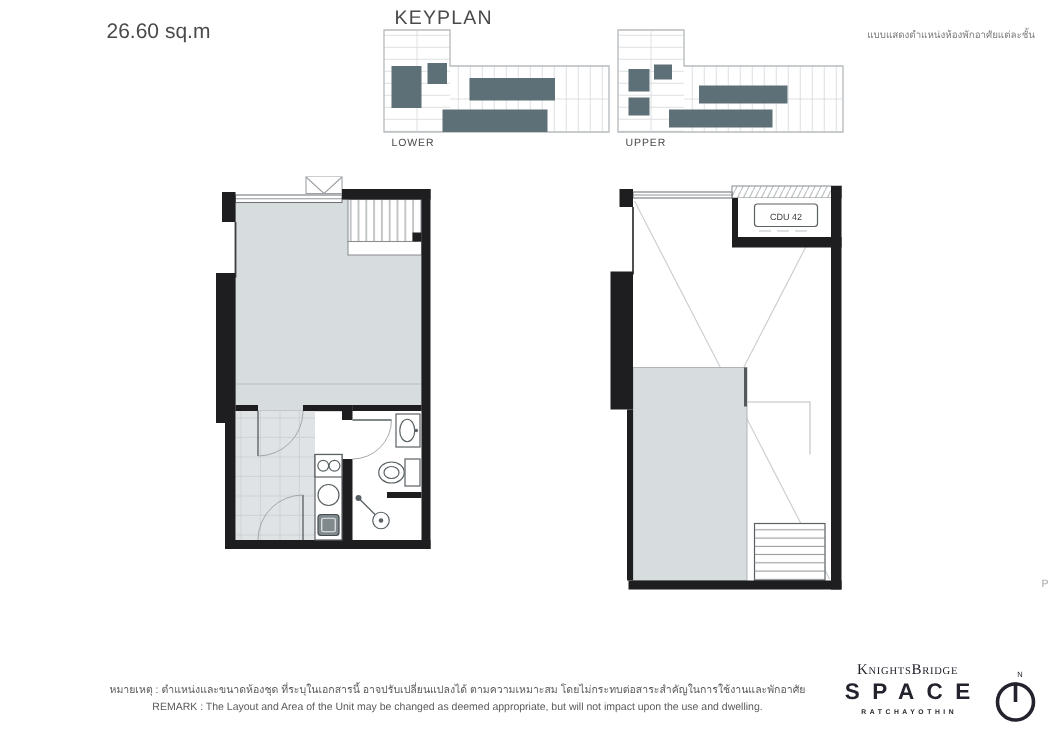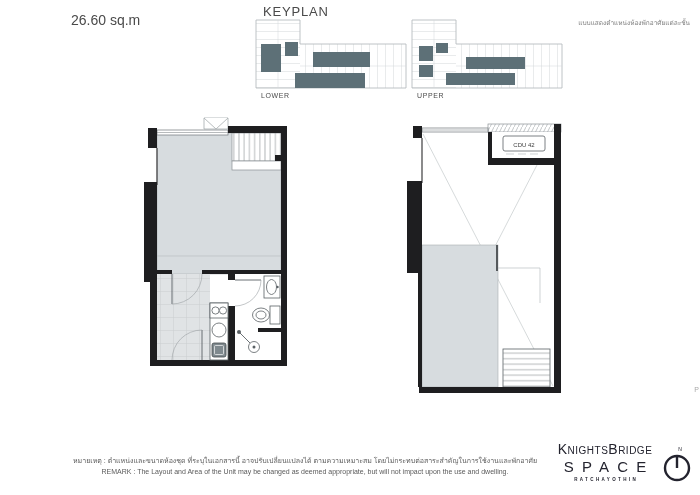--- a/index.html
+++ b/index.html
@@ -10,22 +10,22 @@
   .area-label{left:28px;top:12px;font-size:14px;color:#4a4a4a;margin-left:43px;}
   .keyplan-title{left:263px;top:4px;font-size:13px;letter-spacing:.8px;color:#4a4a4a;}
   .kp-sub{font-size:7px;letter-spacing:.6px;color:#4a4a4a;}
   .note-thai{right:10px;top:18px;font-size:6.5px;color:#7a7a7a;}
   .remark{left:70px;top:455px;width:470px;text-align:center;line-height:11px;}
   .remark .th{font-size:7px;color:#5a5a5a;}
   .remark .en{font-size:7px;color:#5a5a5a;}
   .edge-text{right:1px;top:386px;font-size:7px;color:#a8a8a8;}
   
   .logo{left:546px;top:441px;width:118px;text-align:center;color:var(--logo-color,#23232e);}
-  .logo .brand{font-family:Liberation Sans, sans-serif;font-variant:small-caps;font-size:14px;letter-spacing:.5px;}
-  .logo .name{font-size:15px;font-weight:normal;letter-spacing:.55em;padding-left:.55em;margin-top:1px;}
+  .logo .brand{font-family:Liberation Serif, serif;font-variant:small-caps;font-size:10px;letter-spacing:.5px;}
+  .logo .name{font-size:15px;font-weight:bold;letter-spacing:.55em;padding-left:.55em;margin-top:1px;}
   .logo .loc{font-size:4.5px;font-weight:bold;letter-spacing:2.4px;padding-left:2.4px;margin-top:2px;}
   .compass{left:659px;top:444px;}
   .compass text{font-size:5px;fill:var(--logo-color,#23232e);font-family:"Liberation Sans",sans-serif;}
   
   .wall{fill:var(--wall,#1e1e20);}
   .roomfill{fill:var(--room-fill,#d7dcdf);stroke:#a9aeb1;stroke-width:.6;}
   .tilefill{fill:var(--tile-fill,#e0e3e5);}
   .thin{stroke:#8b9094;stroke-width:.7;fill:#ffffff;}
   .thinwall{stroke:#3d3d3f;stroke-width:1.2;}
   .win{fill:#ffffff;stroke:#6e7478;stroke-width:.7;}

